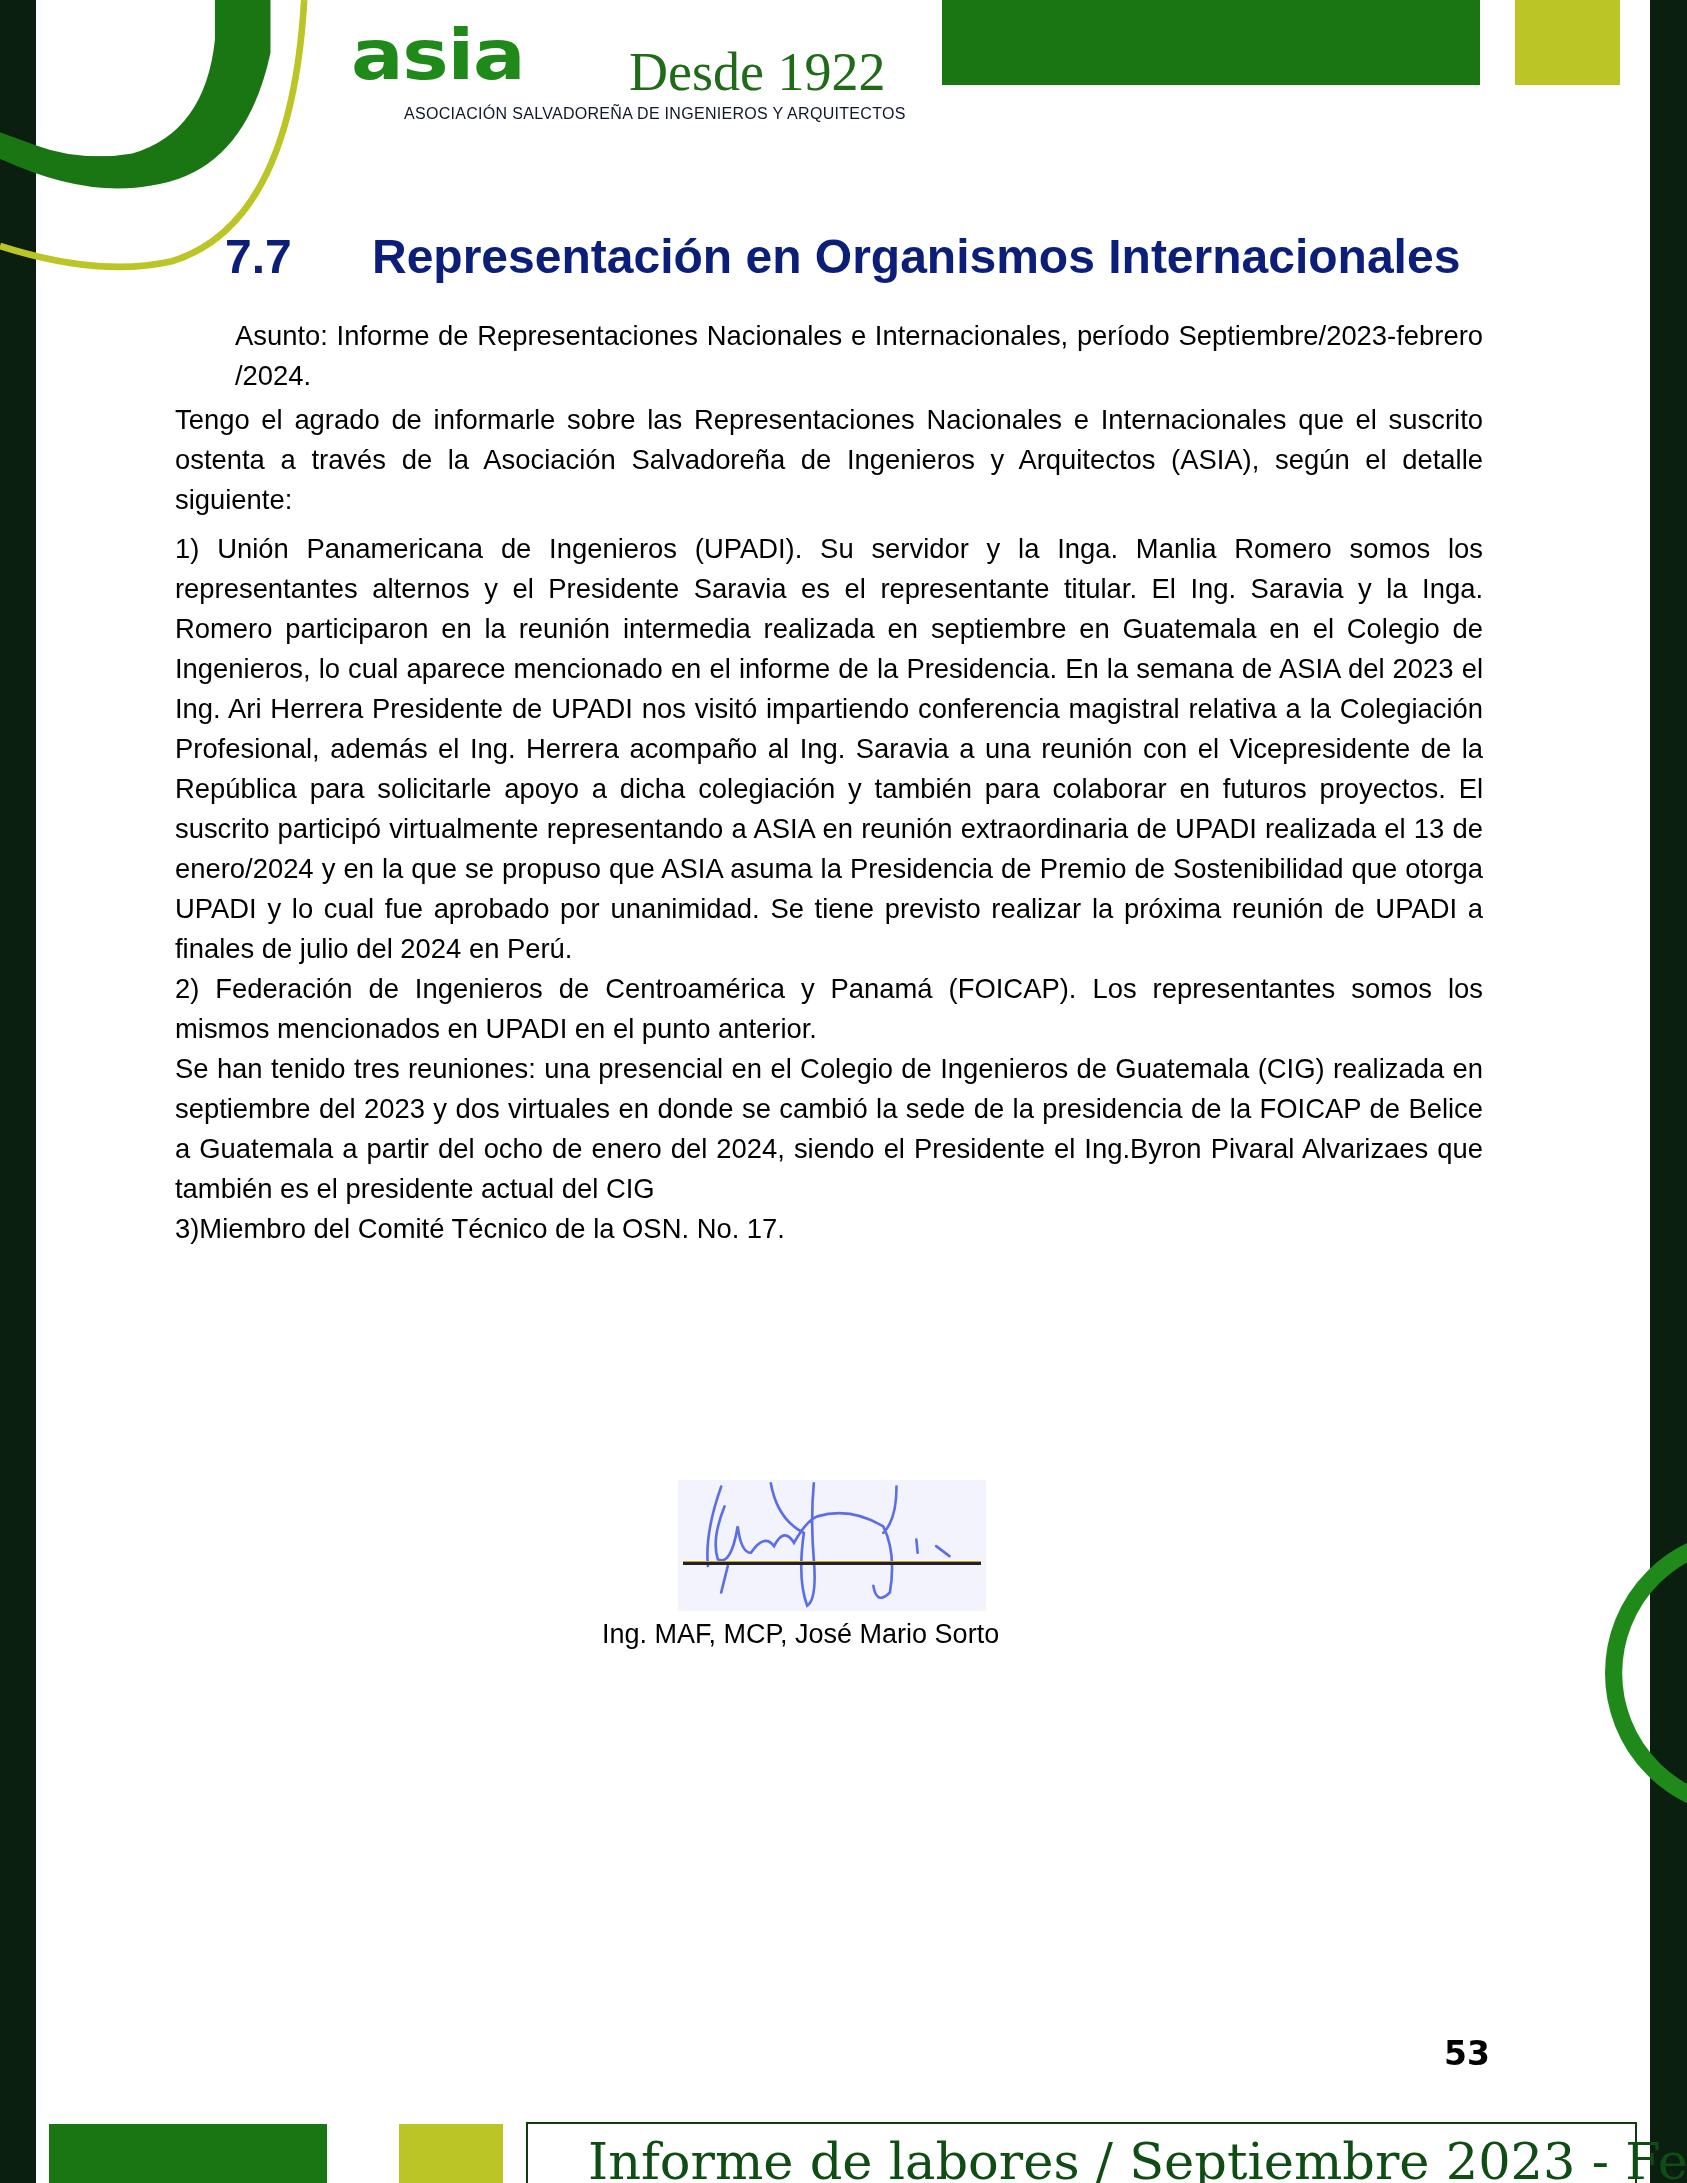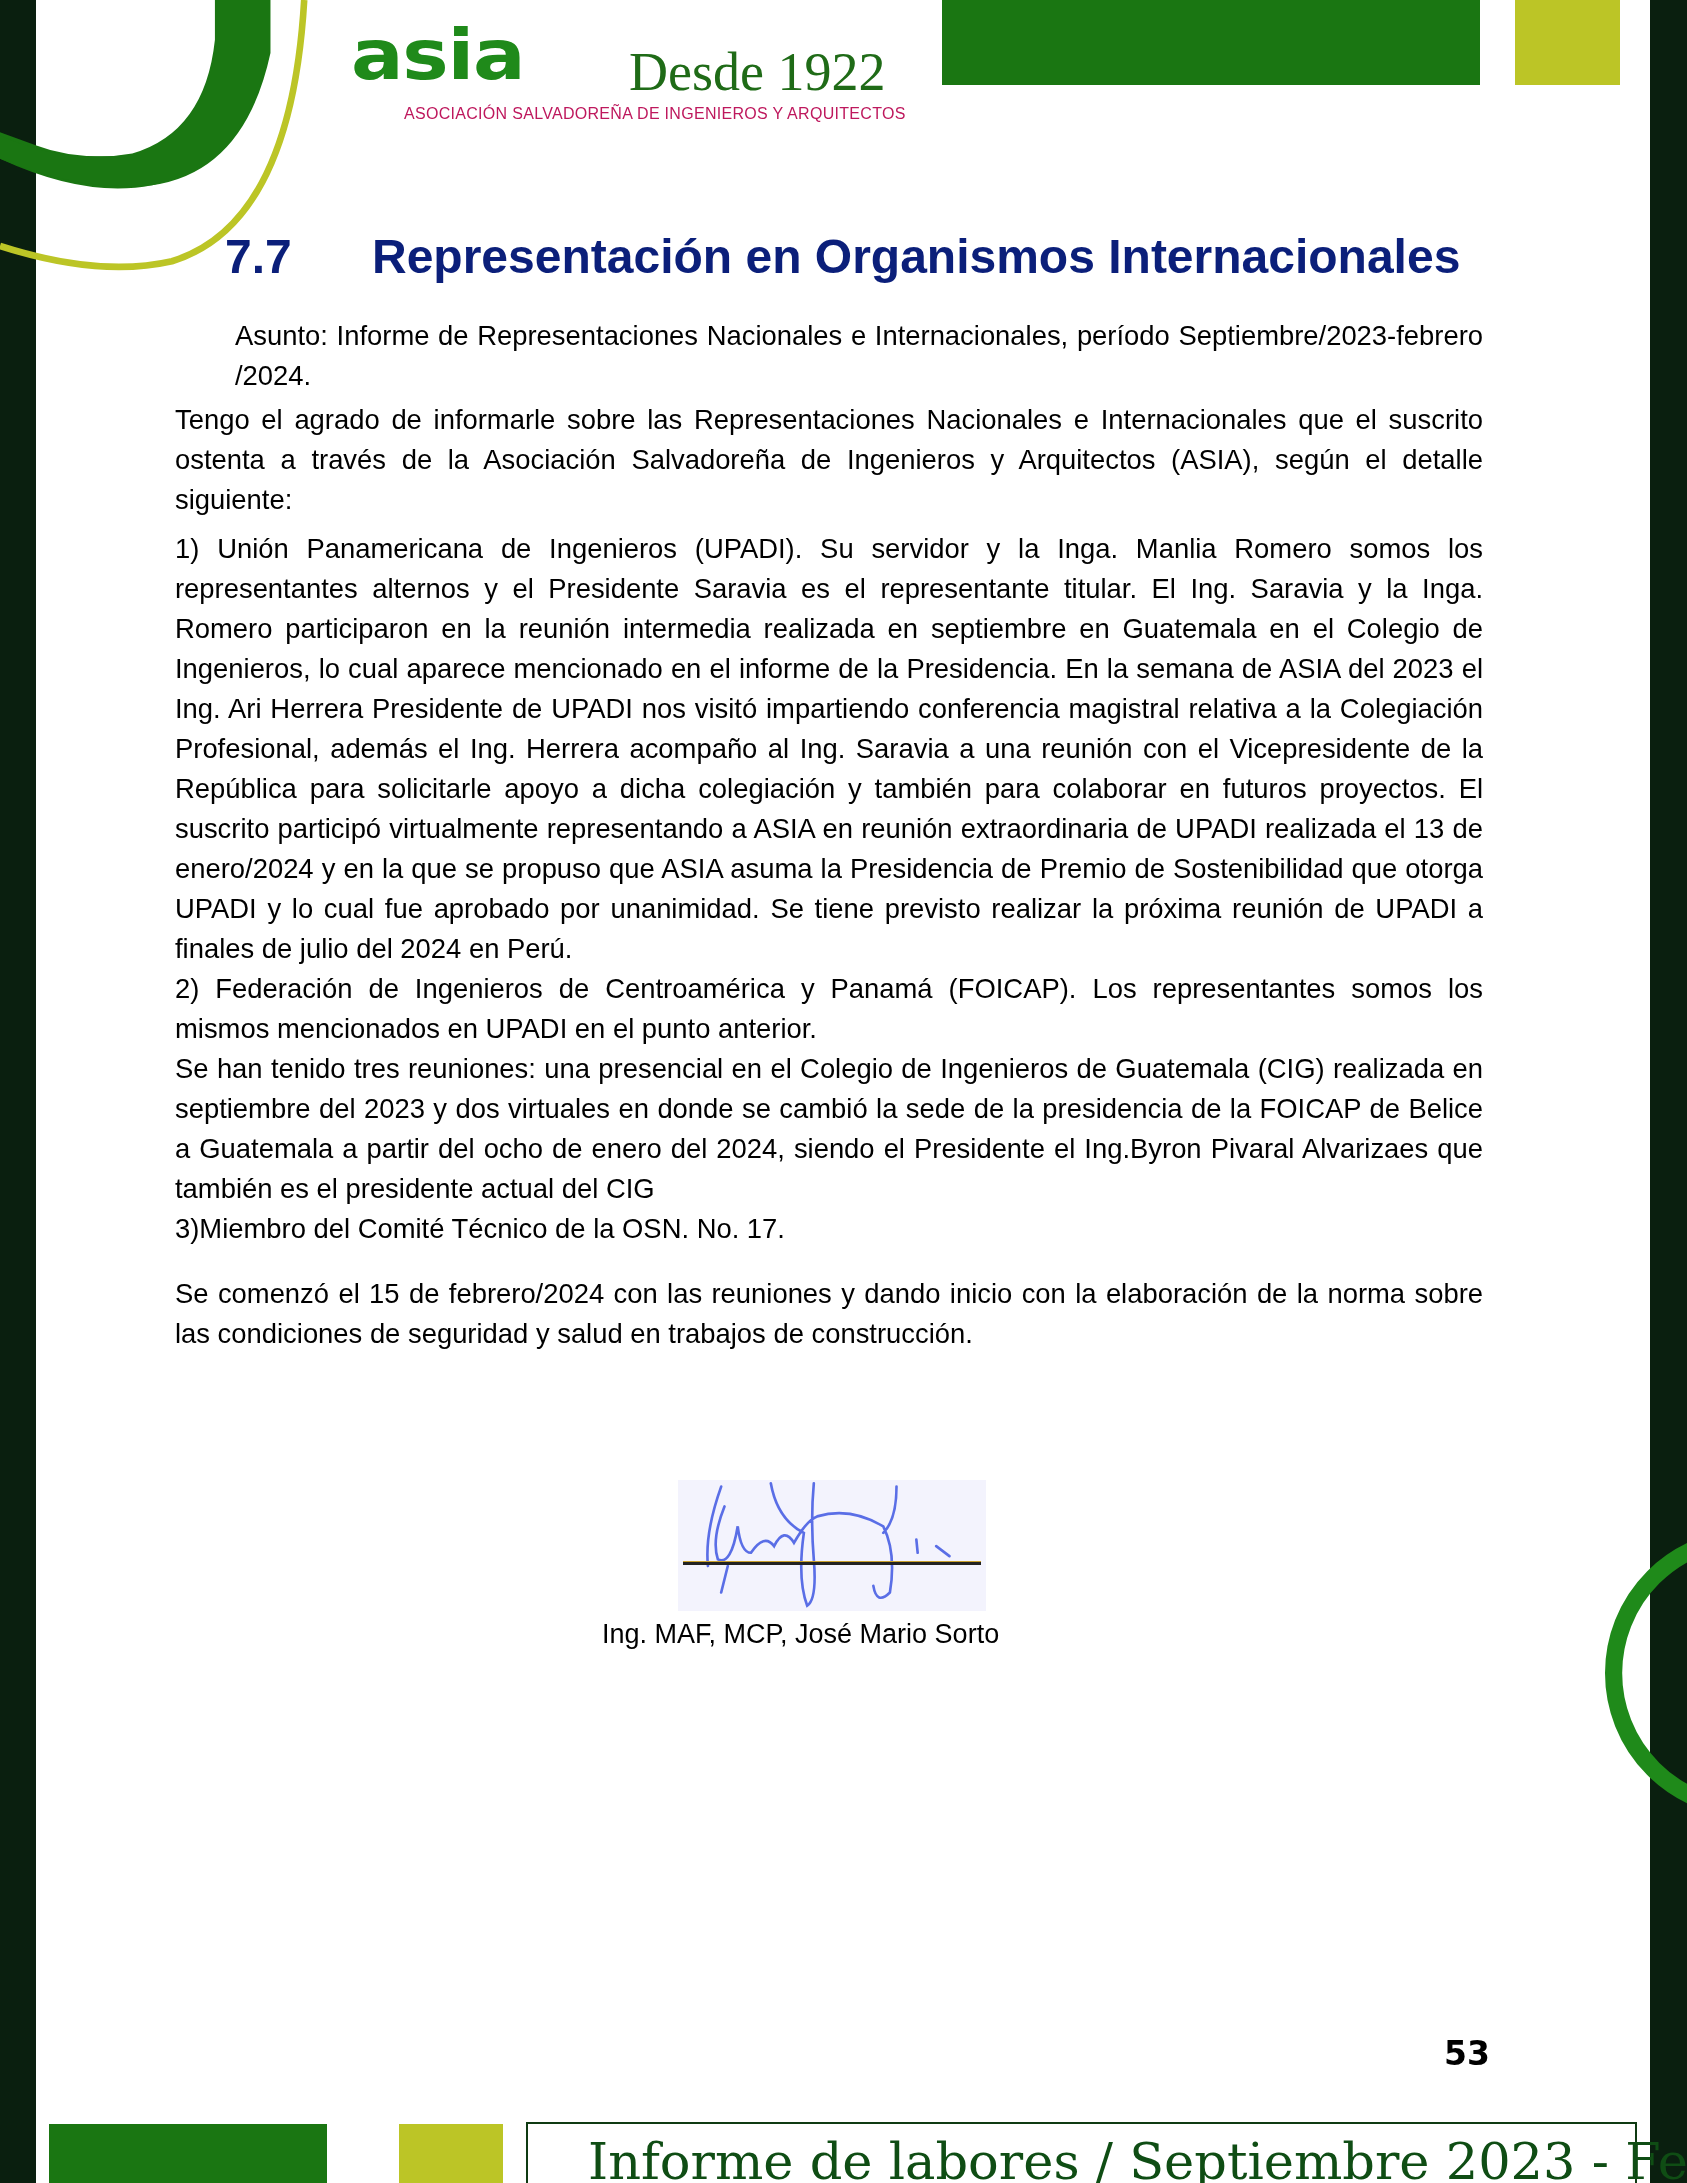--- a/index.html
+++ b/index.html
@@ -10,21 +10,21 @@
   .top-green { left:942px; top:0; width:538px; height:85px; background:#1a7612; }
   .top-lime { left:1515px; top:0; width:105px; height:85px; background:#bcc526; }
   .bot-green { left:49px; top:2124px; width:278px; height:59px; background:#1a7612; }
   .bot-lime { left:399px; top:2124px; width:104px; height:59px; background:#bcc526; }
   .footer-box { left:526px; top:2122px; width:1111px; height:62px; border:2.6px solid #0f3a12; border-bottom:none; box-sizing:border-box; background:#fff; }
   .footer-text { position:absolute; left:60px; top:8px; font-family:"DejaVu Serif", serif; font-size:51px; color:#0f4d14; white-space:nowrap; letter-spacing:0px; }
   .deco-svg { left:0; top:0; }
   .logo { left:351px; top:20px; }
   .logo-asia { position:absolute; left:0; top:0; font-family:"DejaVu Sans", sans-serif; font-weight:bold; font-size:78px; color:#1f8a1a; letter-spacing:-1.3px; line-height:1; transform:scaleY(0.9); transform-origin:left top; }
   .logo-desde { position:absolute; left:278px; top:25px; font-family:"Liberation Serif", serif; font-size:54px; color:#1f6b17; line-height:1; white-space:nowrap; }
-  .logo-sub { position:absolute; left:53px; top:85px; font-family:"Liberation Sans", sans-serif; font-size:16px; color:#be185d; white-space:nowrap; letter-spacing:0.3px; }
+  .logo-sub { position:absolute; left:53px; top:85px; font-family:"Liberation Sans", sans-serif; font-size:16px; color:#0f172a; white-space:nowrap; letter-spacing:0.3px; }
   .heading { left:225px; top:229px; font-weight:bold; font-size:48px; color:#0b1f7a; white-space:nowrap; }
   .heading .num { display:inline-block; width:147px; }
   .text { font-size:27.4px; line-height:40px; }
   .asunto { left:235px; top:292px; width:1248px; text-align:justify; text-align-last:left;margin-top:24px; }
   .body-block { left:175px; top:400px; width:1308px; }
   .body-block p { margin:0; text-align:justify; }
   .gap-s { margin-top:9.3px !important; }
   .gap-l { margin-top:25px !important; }
   .sig-box { left:678px; top:1480px; width:308px; height:131px; background:#f3f3fd; }
   .sig-line { position:absolute; left:5.3px; top:81px; width:298px; height:3.3px; background:#222; border-top:0.7px solid #c9a02a; }
@@ -60,21 +60,20 @@
 </div>
 
 <div class="abs text asunto">Asunto: Informe de Representaciones Nacionales e Internacionales, período Septiembre/2023-febrero /2024.</div>
 
 <div class="abs text body-block">
   <p>Tengo el agrado de informarle sobre las Representaciones Nacionales e Internacionales que el suscrito ostenta a través de la Asociación Salvadoreña de Ingenieros y Arquitectos (ASIA), según el detalle siguiente:</p>
   <p class="gap-s">1)   Unión Panamericana de Ingenieros (UPADI). Su servidor y la Inga. Manlia  Romero somos los representantes alternos y el Presidente Saravia es el representante titular. El Ing. Saravia y la Inga. Romero participaron en la reunión intermedia realizada en septiembre en Guatemala en el Colegio de Ingenieros, lo cual aparece mencionado en el informe de la Presidencia. En la semana de ASIA del 2023 el Ing. Ari Herrera Presidente de UPADI nos visitó impartiendo conferencia magistral relativa a  la Colegiación Profesional, además el Ing. Herrera acompaño al Ing. Saravia a una reunión con el Vicepresidente de la República para solicitarle apoyo a dicha colegiación y también para colaborar en futuros proyectos. El suscrito participó virtualmente representando a ASIA en reunión extraordinaria de UPADI realizada el 13 de enero/2024 y en la que se propuso que ASIA asuma la Presidencia de Premio de Sostenibilidad que otorga UPADI y lo cual fue aprobado por unanimidad. Se tiene previsto realizar la próxima reunión de UPADI a finales de julio del  2024 en Perú.</p>
   <p>2) Federación de Ingenieros de Centroamérica y Panamá (FOICAP). Los representantes somos los mismos mencionados en UPADI en el punto anterior.</p>
   <p>Se han tenido tres reuniones:  una presencial en el Colegio de Ingenieros de Guatemala (CIG) realizada en septiembre del 2023 y dos virtuales en donde se cambió la sede de la presidencia de la FOICAP de Belice a Guatemala a partir del ocho de enero del 2024, siendo el Presidente el Ing.Byron Pivaral Alvarizaes que también es el presidente actual del CIG</p>
   <p>3)Miembro del Comité Técnico  de la OSN. No. 17.</p>
-  <p class="gap-l"> Se comenzó el 15 de febrero/2024 con las reuniones y dando inicio con la elaboración de la norma sobre las condiciones de seguridad y salud en trabajos de construcción.</p>
 </div>
 
 <div class="abs sig-box">
   <svg width="308" height="131" style="position:absolute;left:0;top:0" viewBox="0 0 465 198">
     <path d="M 65 10 Q 40 80 45 130 M 70 40 Q 50 90 60 120 Q 80 130 90 70 Q 95 110 110 110 Q 130 80 145 100 Q 160 70 175 95 Q 195 60 210 55 Q 260 40 310 70 Q 330 110 320 170 Q 300 190 295 160 M 140 5 Q 150 60 190 80 Q 180 150 195 190 Q 210 180 205 120 Q 200 60 205 5 M 330 10 Q 330 60 310 80 M 360 90 L 362 110 M 390 100 L 410 115 M 75 130 L 65 170" stroke="#5a6ee6" stroke-width="4" fill="none" stroke-linecap="round"></path>
   </svg>
   <div class="sig-line"></div>
 </div>
 <div class="abs signer">Ing. MAF, MCP, José Mario Sorto</div>
 

